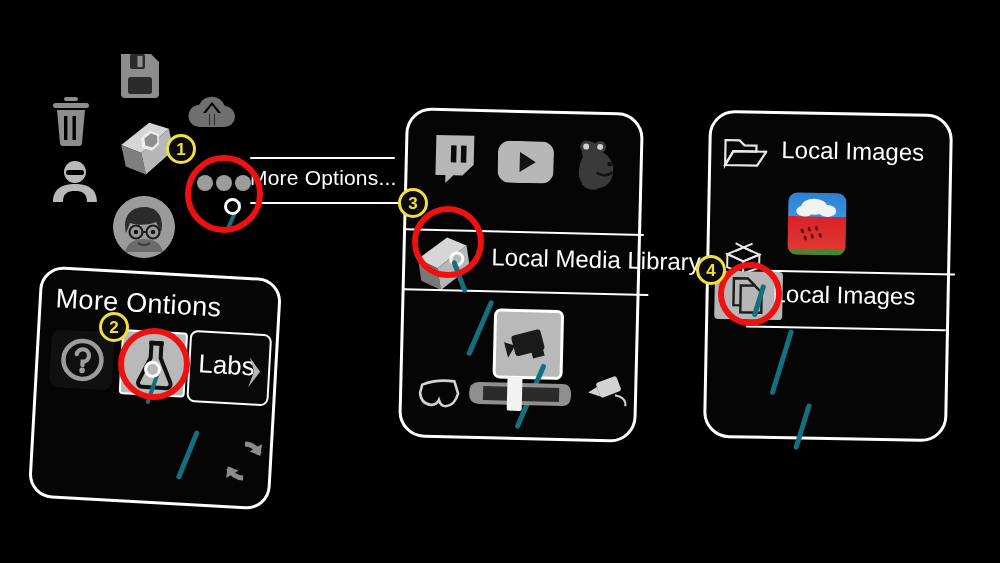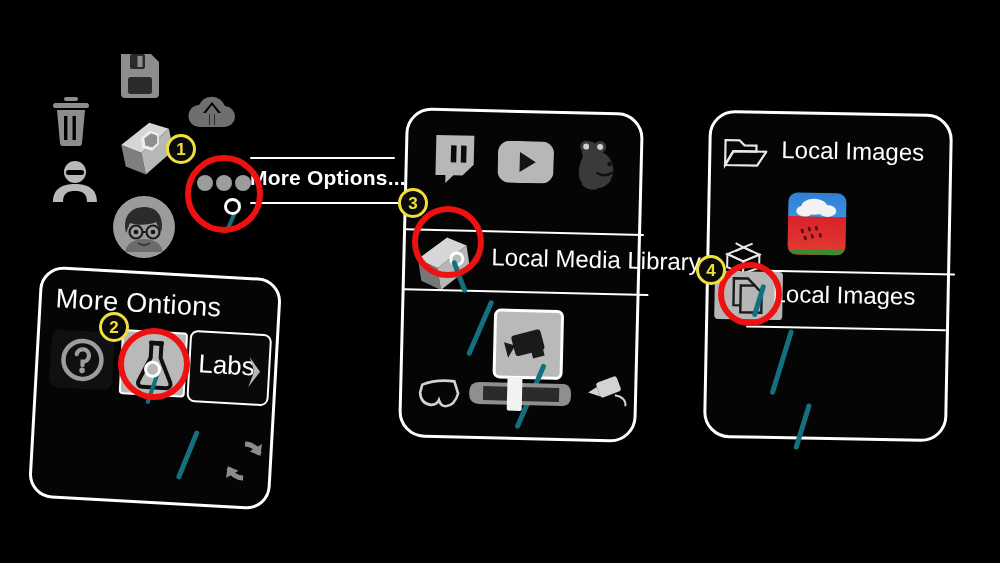--- a/index.html
+++ b/index.html
@@ -23,21 +23,21 @@
   .dock-ico svg{display:block;}
 
   .avatar{
     position:absolute;width:62px;height:62px;border-radius:50%;
     overflow:hidden;background:#6e6e6e;
   }
 
   
   .label-plate{
     position:absolute;color:#fff;white-space:nowrap;
-    font-weight:700;letter-spacing:.2px;
+    font-weight:400;letter-spacing:.2px;
   }
   .label-plate .rule{
     position:absolute;left:0;height:2px;background:#fff;border-radius:1px;
   }
 
   
   .ring{
     position:absolute;border:6px solid #ee1111;border-radius:50%;
     box-sizing:border-box;pointer-events:none;
   }

